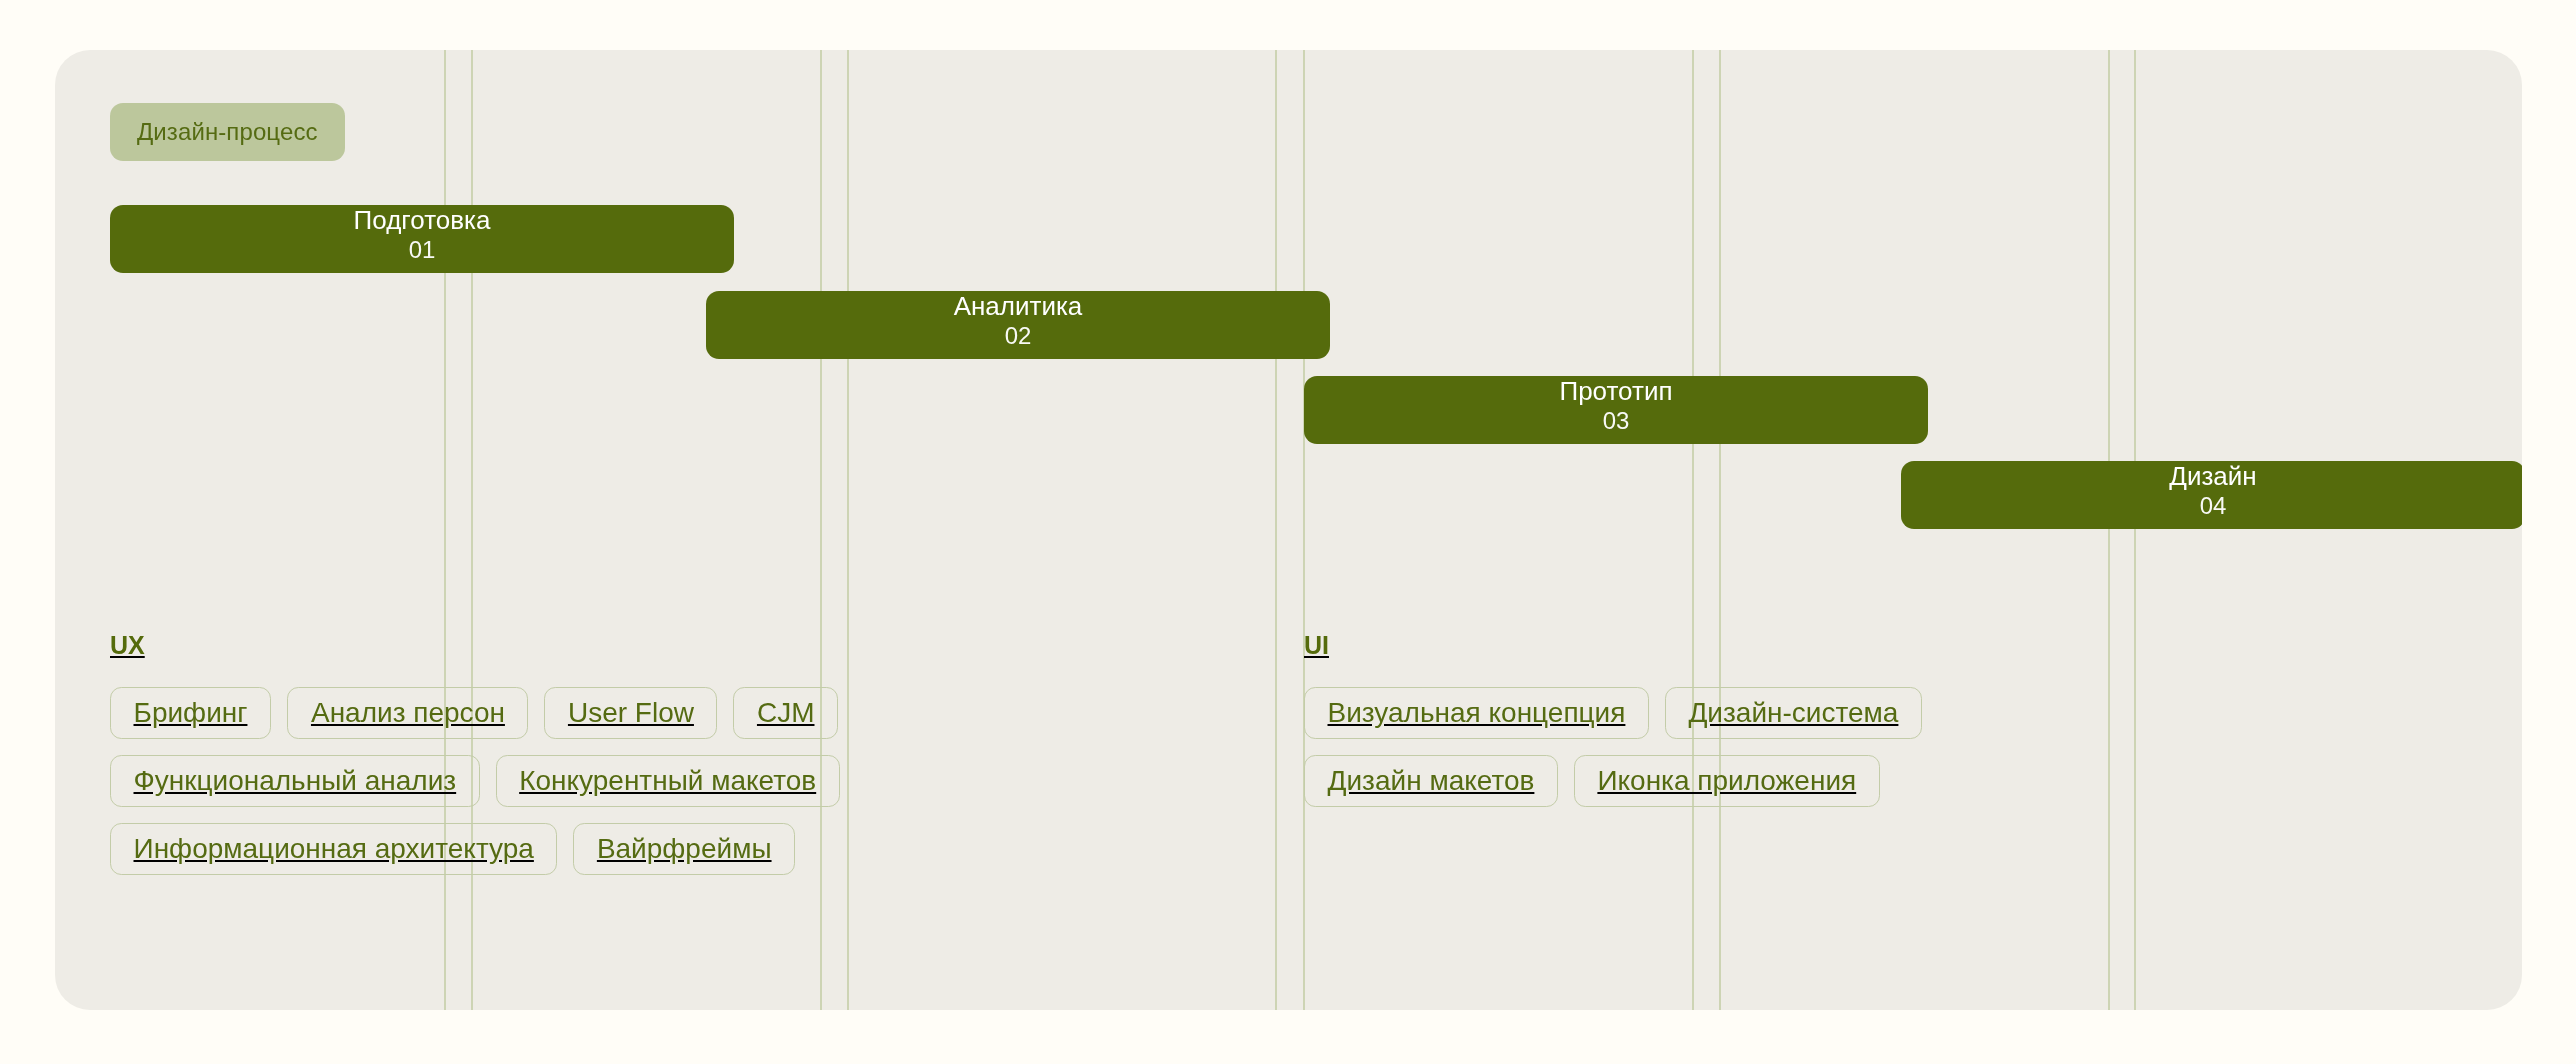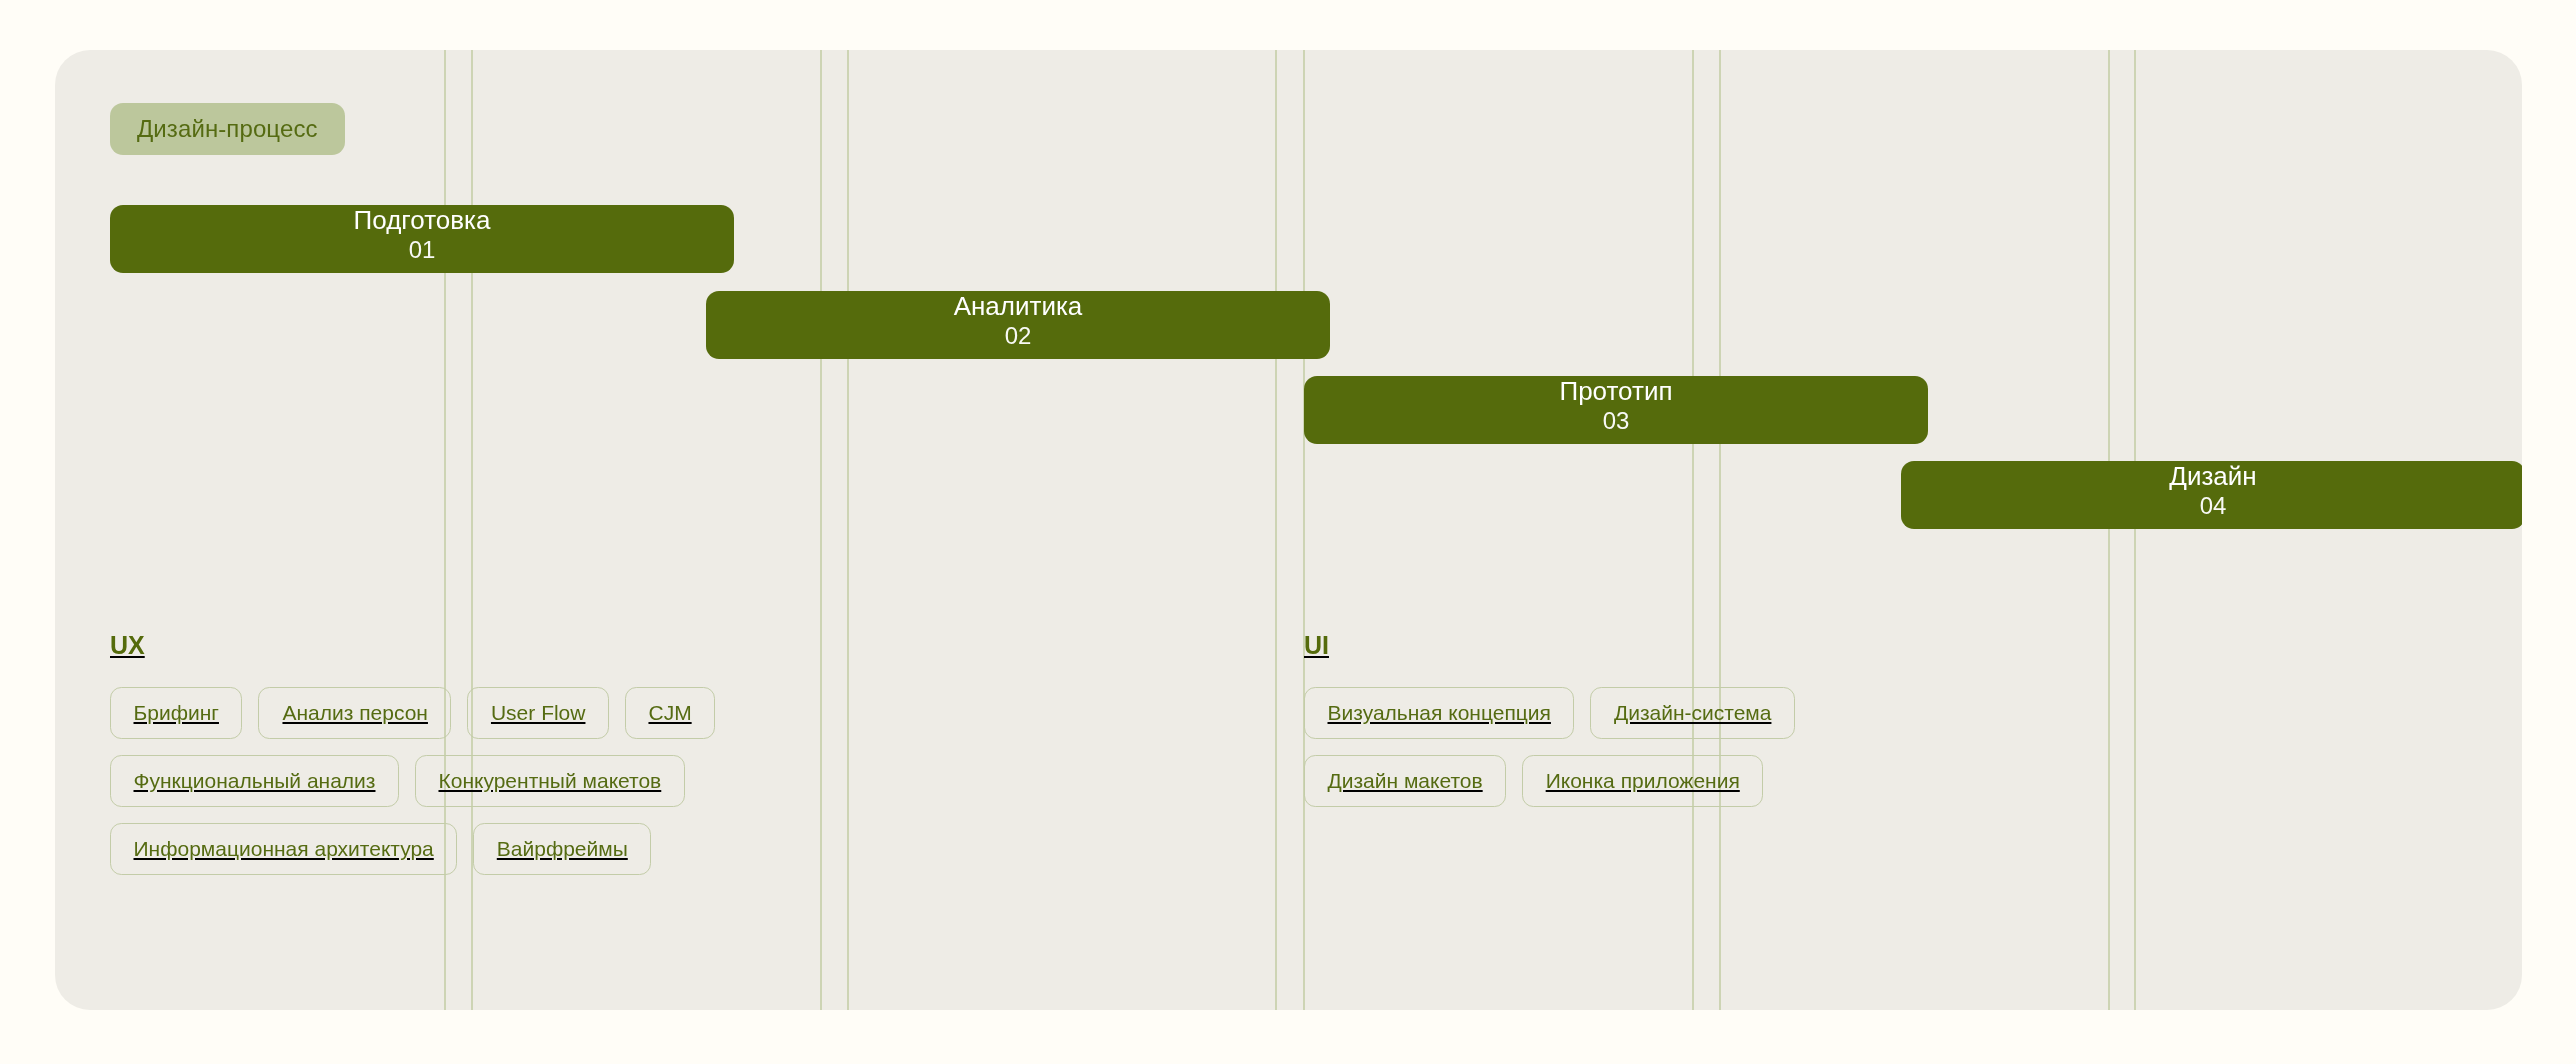--- a/index.html
+++ b/index.html
@@ -49,21 +49,21 @@
     top: 0;
     width: 2467px;
     height: 960px;
   }
 
   
   .badge {
     position: absolute;
     left: 55px;
     top: 53px;
-    height: 52px;
+    height: 58px;
     padding: 0 27px;
     display: flex;
     align-items: center;
     background: #bcc79c;
     border-radius: 13px;
     color: #556b12;
     font-size: 24px;
     letter-spacing: 0.1px;
     white-space: nowrap;
   }
@@ -120,21 +120,21 @@
   }
   .tag {
     height: 52px;
     padding: 0 22.5px;
     display: inline-flex;
     align-items: center;
     justify-content: center;
     border: 1.6px solid #c3cca8;
     border-radius: 11.3px;
     color: #556b12;
-    font-size: 21px;
+    font-size: 28px;
     background: transparent;
     white-space: nowrap;
     box-sizing: border-box;
   }
 </style>
 </head>
 <body>
 
 <div class="canvas">
   <div class="panel">

